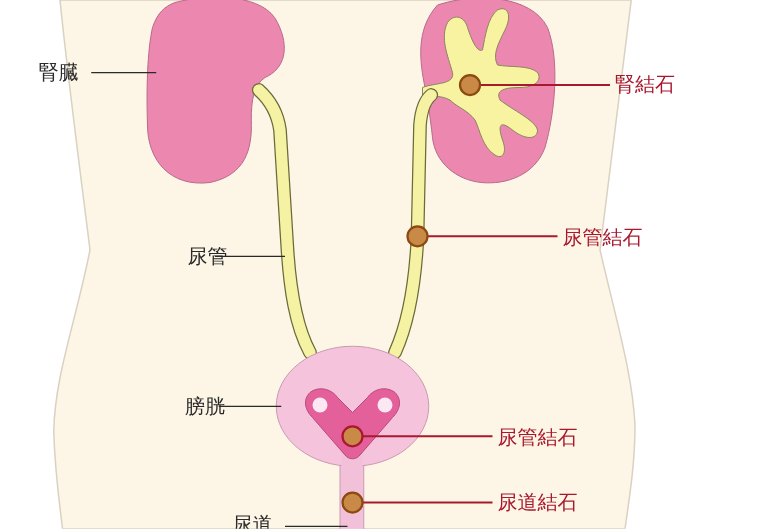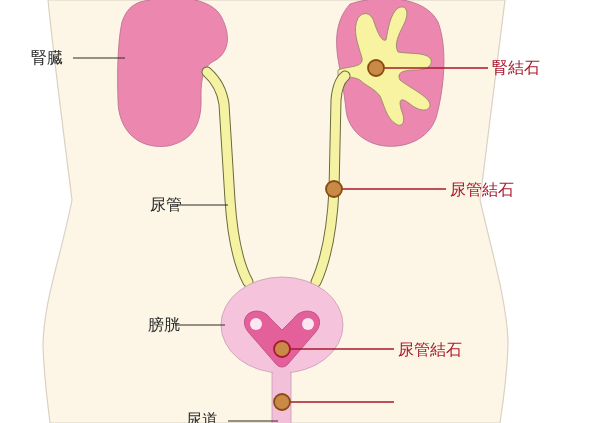--- a/index.html
+++ b/index.html
@@ -63,13 +63,14 @@
   </svg>
 
   <div class="lbl organ" style="left:31px; top:48px;">腎臓</div>
   <div class="lbl organ" style="left:150px; top:195px;">尿管</div>
   <div class="lbl organ" style="left:148px; top:315px;">膀胱</div>
   <div class="lbl organ" style="left:186px; top:410px;">尿道</div>
 
   <div class="lbl stone" style="left:492px; top:58px;">腎結石</div>
   <div class="lbl stone" style="left:450px; top:180px;">尿管結石</div>
   <div class="lbl stone" style="left:398px; top:340px;">尿管結石</div>
+  <div class="lbl stone" style="left:398px; top:392px;">尿道結石</div>
 </div>
 
 </body></html>

